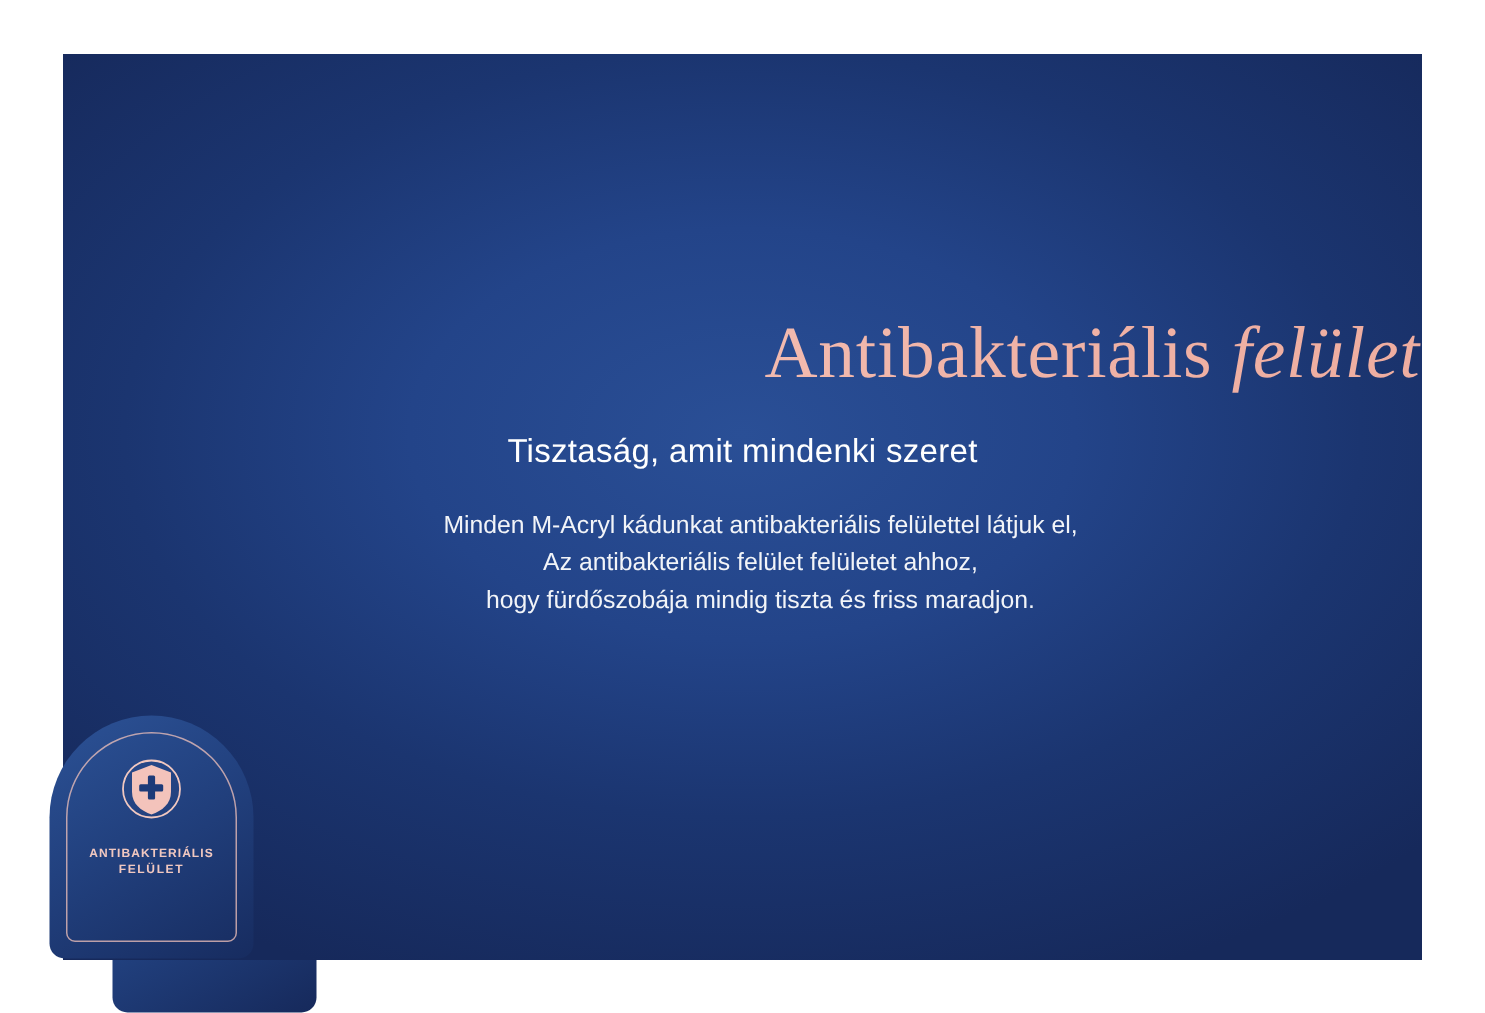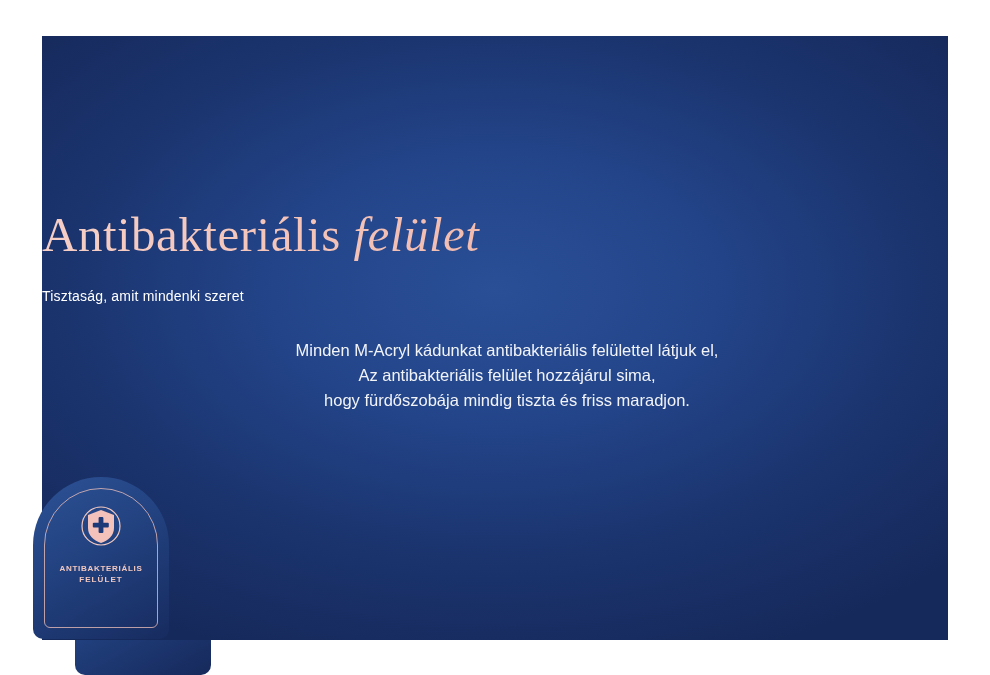--- a/index.html
+++ b/index.html
@@ -31,41 +31,41 @@
   }
   .banner-inner {
     position: absolute;
     inset: 0;
   }
   .title {
     position: absolute;
     left: 0;
     right: 1px;
     top: 170px;
-    text-align: left;
+    text-align: right;
     font-family: "Liberation Serif", serif;
     font-size: 49px;
     letter-spacing: 0.5px;
     color: #f3c3bb;
     background: linear-gradient(90deg, #f6cfc6 0%, #f3bfb4 40%, #f0b3a7 70%, #eeada0 100%);
     -webkit-background-clip: text;
     background-clip: text;
     -webkit-text-fill-color: transparent;
     white-space: nowrap;
   }
   .title .italic-part {
     font-style: italic;
   }
   .subtitle {
     position: absolute;
     left: 0;
     right: 0;
     top: 252px;
-    text-align: left;
-    font-size: 14px;
+    text-align: center;
+    font-size: 22px;
     color: #ffffff;
     font-weight: 400;
     letter-spacing: 0.2px;
   }
   .body-copy {
     position: absolute;
     left: 0;
     right: 0;
     top: 302px;
     text-align: center;
@@ -150,21 +150,21 @@
 
       <div class="title">
         <span>Antibakteriális</span>
         <span class="italic-part">felület</span>
       </div>
 
       <div class="subtitle">Tisztaság, amit mindenki szeret</div>
 
       <div class="body-copy">
         <span class="line">Minden M-Acryl kádunkat antibakteriális felülettel látjuk el,</span>
-        <span class="line">Az antibakteriális felület hozzájárul sima,</span>
+        <span class="line">Az antibakteriális felület felületet ahhoz,</span>
         <span class="line">hogy fürdőszobája mindig tiszta és friss maradjon.</span>
       </div>
 
     </div>
   </div>
 
   <div class="badge-tail"></div>
 
   <div class="badge">
     <div class="badge-outline"></div>

